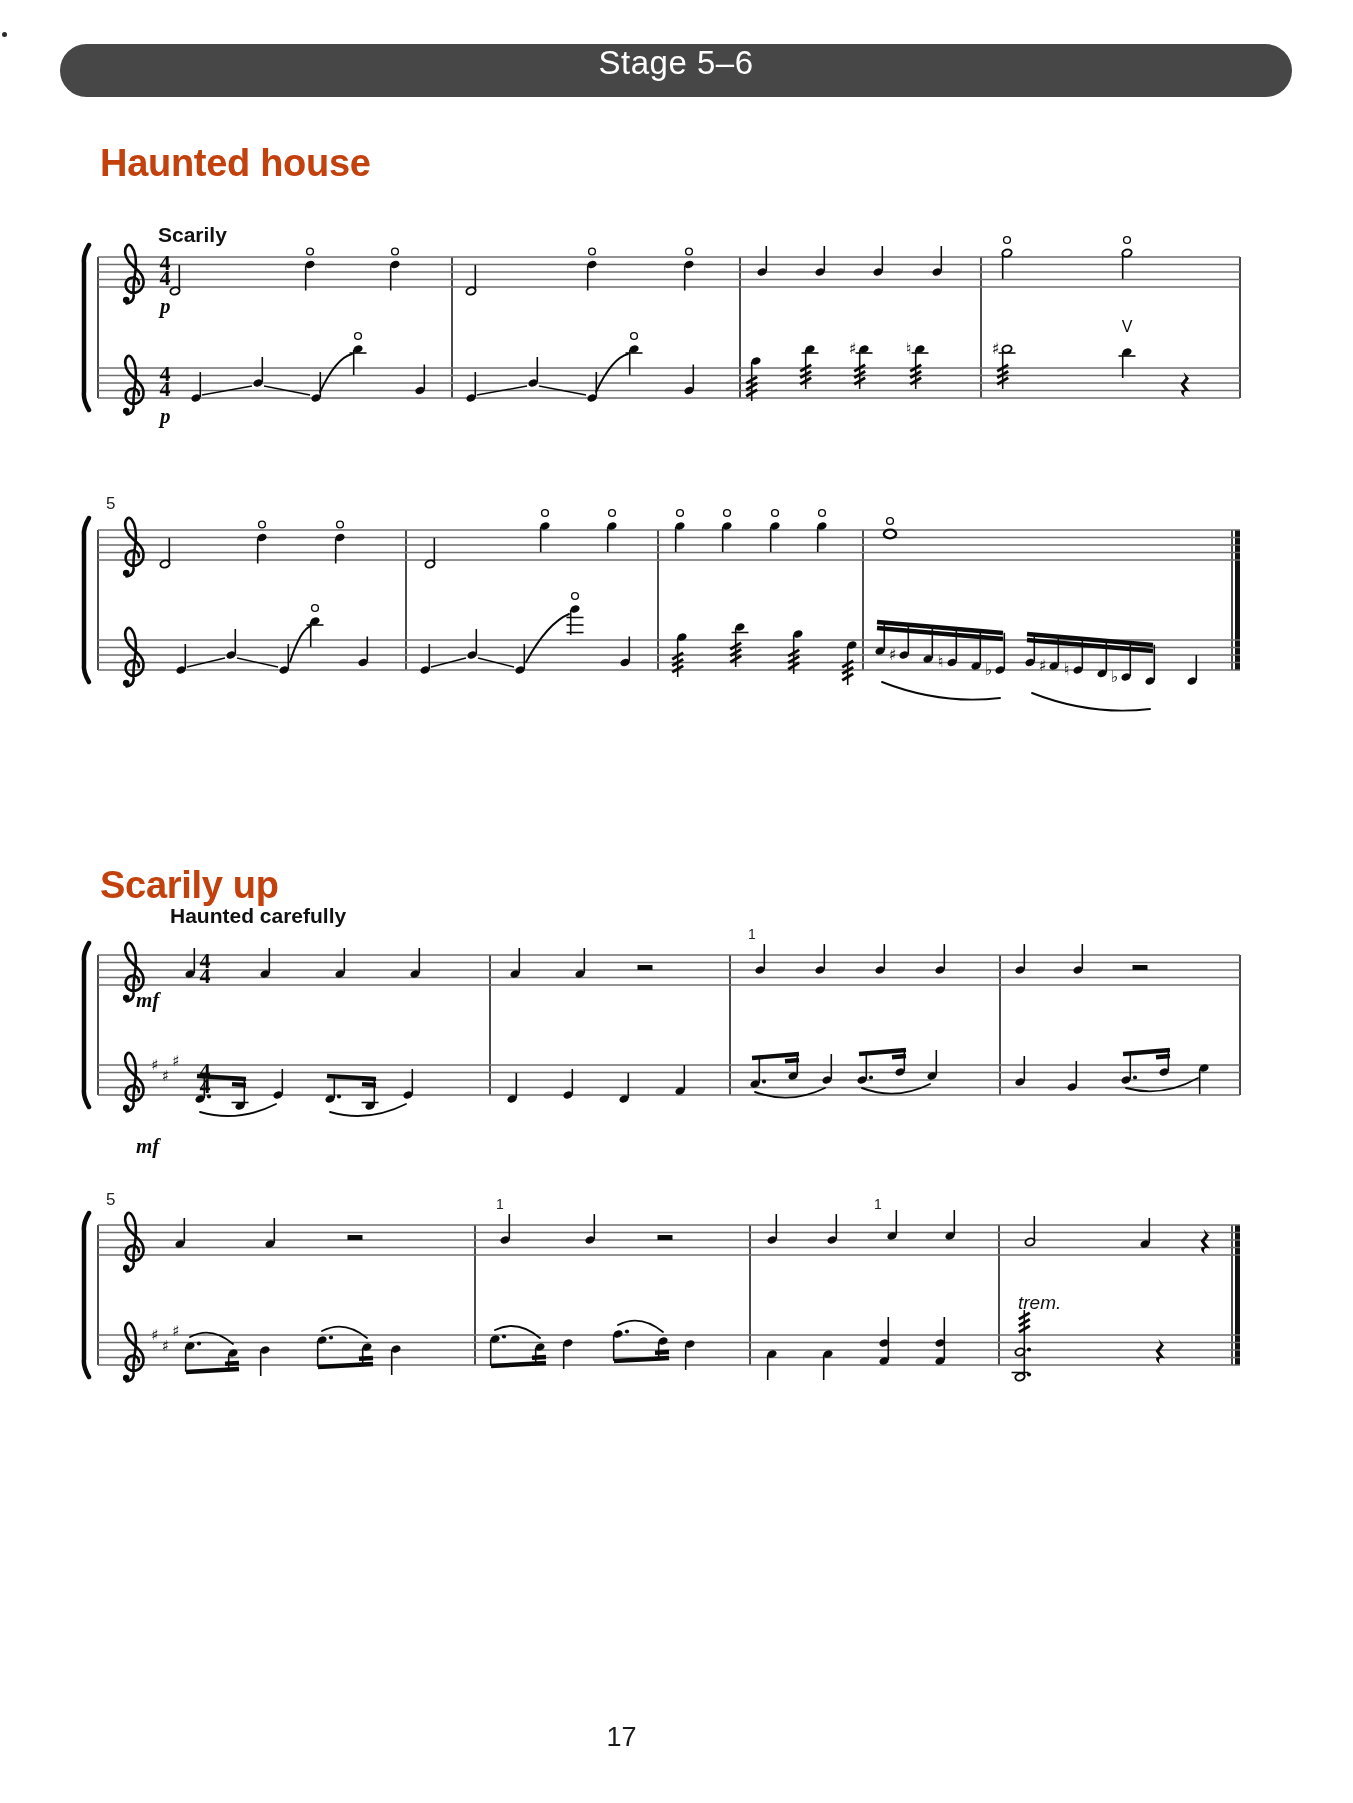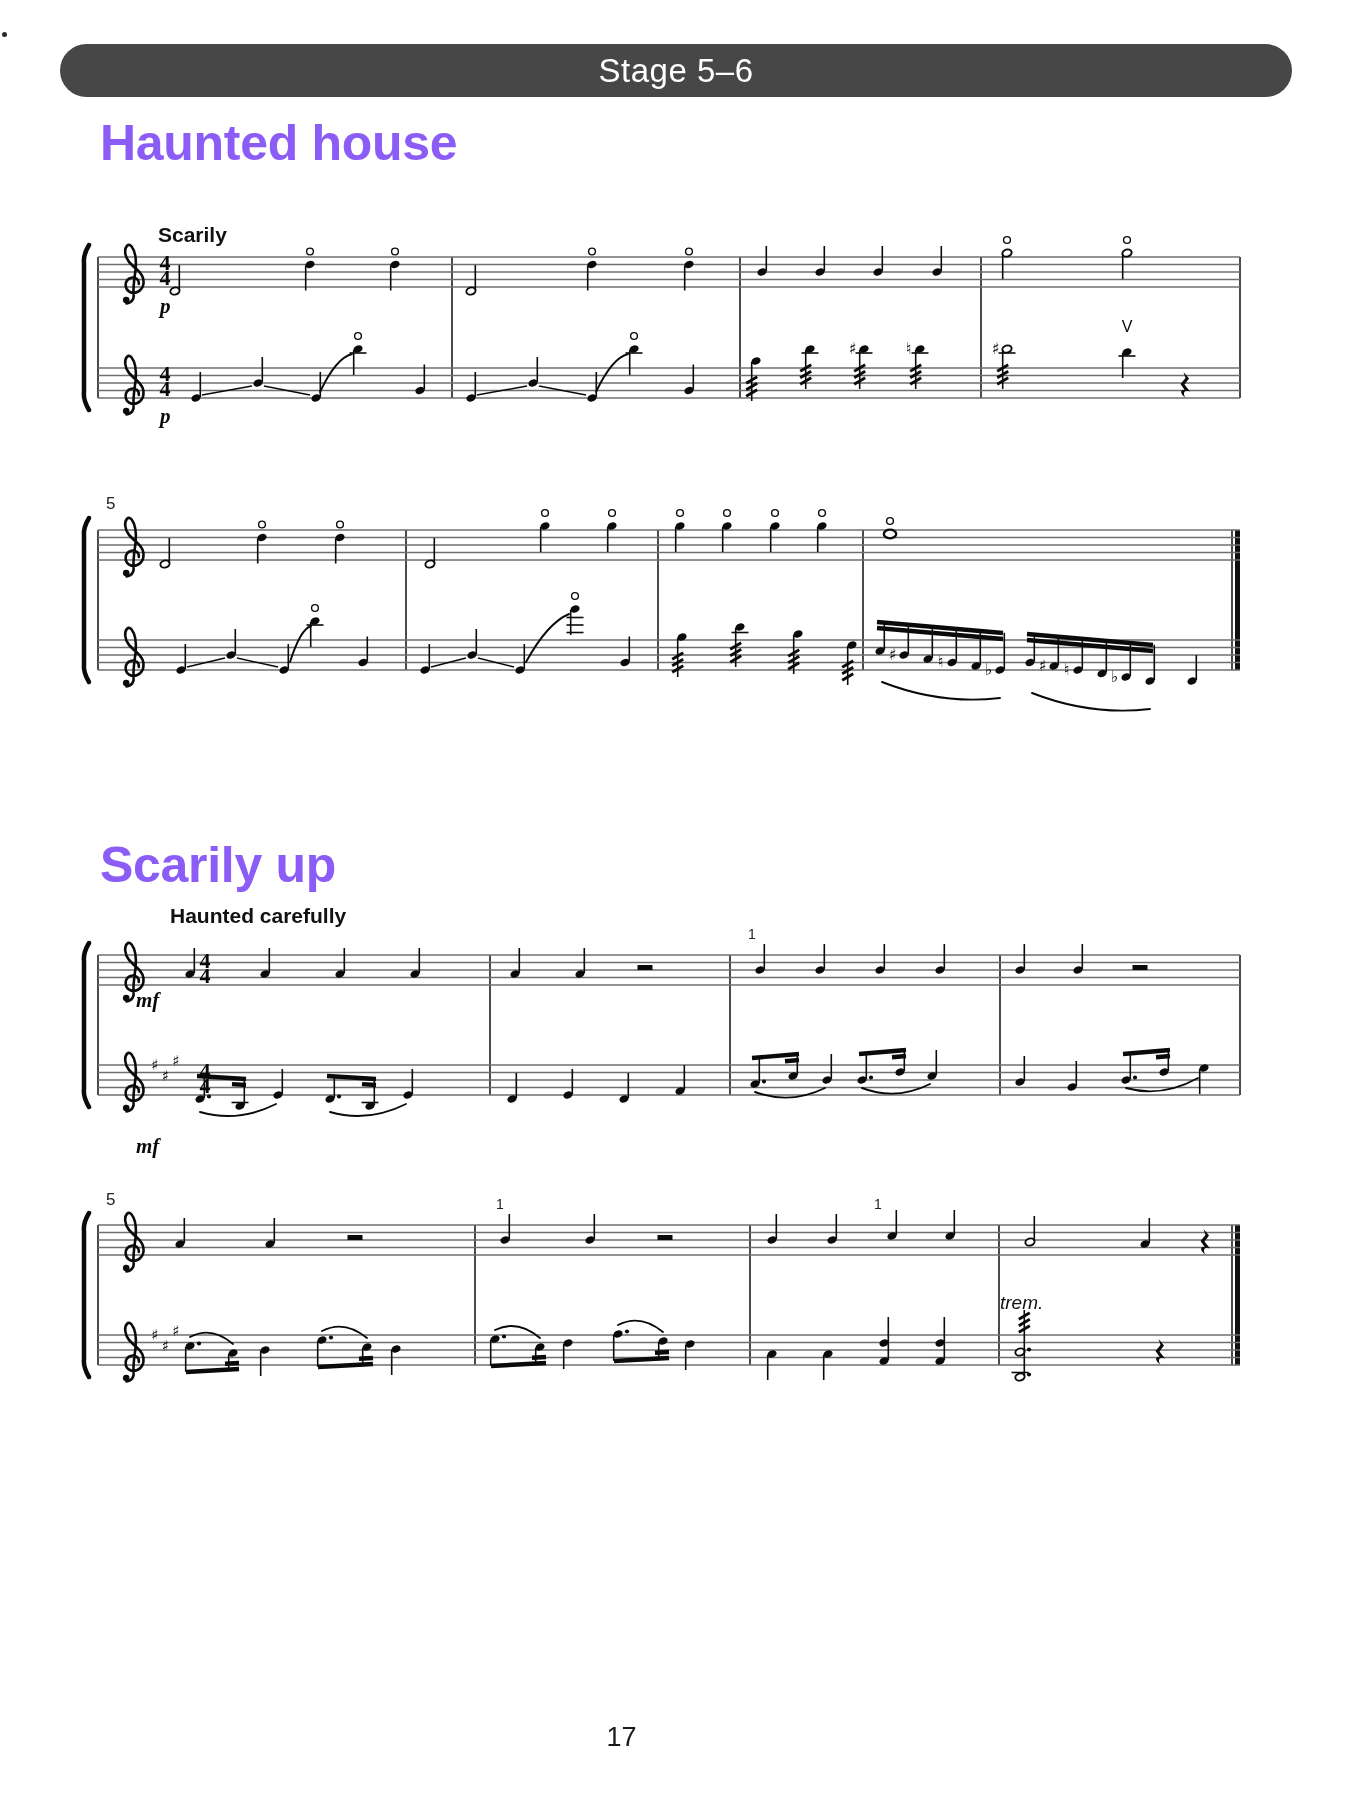--- a/index.html
+++ b/index.html
@@ -1,28 +1,28 @@
 <!DOCTYPE html>
 <html><head>
 <meta charset="utf-8">
 <style>
   html,body{margin:0;padding:0;}
   body{width:1353px;height:1803px;position:relative;background:#ffffff;overflow:hidden;
        font-family:"Liberation Sans", sans-serif;}
   #score{position:absolute;left:0;top:0;z-index:1;}
   .txt{position:absolute;z-index:2;white-space:nowrap;color:#111;}
   .banner{position:absolute;left:60px;top:44px;width:1232px;height:53px;border-radius:27px;
-          background:#474747;z-index:2;display:flex;align-items:center;justify-content:center;}
+          background:#474747;z-index:2;display:flex;align-items:flex-start;justify-content:center;}
   .banner-label{color:#fff;font-size:33px;font-weight:400;letter-spacing:.5px;}
-  .piece-title{font-size:50px;font-weight:bold;color:#8b5cf6;letter-spacing:-.3px;}
+  .piece-title{font-size:38px;font-weight:bold;color:#c2410c;letter-spacing:-.3px;margin-top:28px;}
   .tempo{font-size:21px;font-weight:bold;color:#111;}
   .dyn{font-family:"Liberation Serif", serif;font-style:italic;font-weight:bold;font-size:21px;color:#0a0a0a;}
   .mnum{font-size:17px;color:#222;}
   .finger{font-size:14px;color:#222;}
-  .trem{font-size:19px;font-style:italic;color:#111;}
+  .trem{font-size:19px;font-style:italic;color:#111;padding-left:18px;}
   .pagenum{left:0;width:1243px;text-align:center;font-size:27px;color:#1a1a1a;}
   .stray{position:absolute;left:2px;top:32px;width:5px;height:5px;border-radius:50%;background:#2a2a2a;z-index:2;}
 </style>
 </head>
 <body>
 
 <div class="stray"></div>
 
 <div class="banner">
   <span class="banner-label">Stage 5–6</span>

